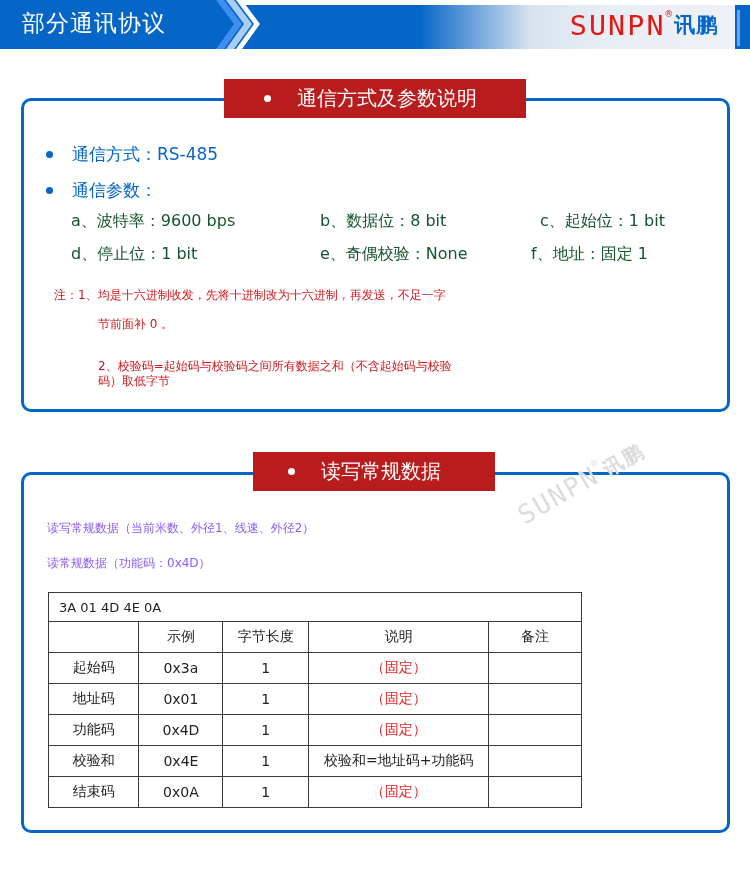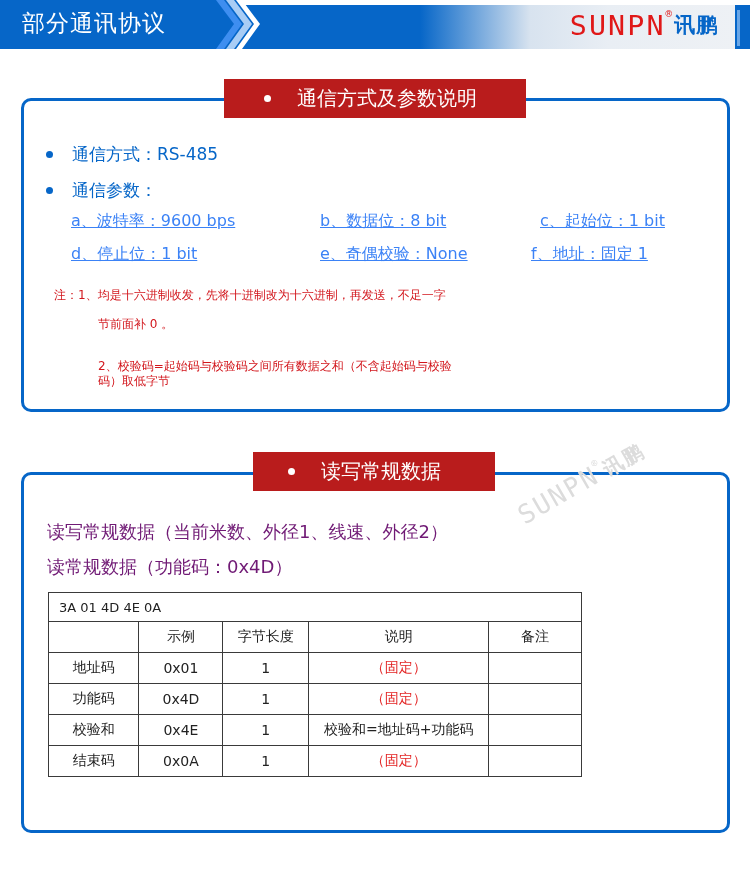--- a/index.html
+++ b/index.html
@@ -24,24 +24,24 @@
   
   .card { position: absolute; left: 21px; width: 709px; border: 3px solid #0666c8; border-radius: 10px; background: #fff; }
   .card1 { top: 98px; height: 314px; }
   .card2 { top: 472px; height: 361px; }
   .card-tab { position: absolute; height: 39px; background: #b91c1c; color: #fff; font-size: 20px; display: flex; align-items: center; }
   .card-tab .dot { width: 7px; height: 7px; border-radius: 50%; background: #fff; margin-right: 26px; }
   .tab1 { left: 224px; top: 79px; width: 302px; padding-left: 40px; }
   .tab2 { left: 253px; top: 452px; width: 242px; padding-left: 35px; }
   .bullet-line { position: absolute; left: 46px; display: flex; align-items: center; font-size: 17px; color: #0666c8; }
   .bullet-line .bdot { width: 7px; height: 7px; border-radius: 50%; background: #0666c8; margin-right: 19px; }
-  .param { position: absolute; font-size: 16px; color: #3b82f6; white-space: nowrap; text-decoration: underline; }
+  .param { position: absolute; font-size: 16px; color: #14532d; white-space: nowrap; }
   .note { position: absolute; font-size: 12px; color: #d2161c; white-space: nowrap; line-height: 22px; }
 
-  .sub-line { position: absolute; left: 47px; font-size: 18px; color: #701a75; white-space: nowrap; }
+  .sub-line { position: absolute; left: 47px; font-size: 12px; color: #8b5cf6; white-space: nowrap; }
 
   
   .watermark { position: absolute; left: 528px; top: 500px; transform: rotate(-30deg); transform-origin: left bottom;
     color: #dcdcdc; font-family: "DejaVu Sans Mono", monospace; font-size: 26px; letter-spacing: 2px; white-space: nowrap; }
   .watermark .wm-cn { font-family: "DejaVu Sans", sans-serif; font-weight: bold; font-size: 20px; }
 
   
   table.proto { position: absolute; left: 48px; top: 592px; width: 534px; border-collapse: collapse;
     font-family: "DejaVu Sans", "Liberation Sans", sans-serif; font-size: 14px; color: #222; }
   table.proto td { border: 1px solid #3a3a3a; height: 31px; text-align: center; vertical-align: middle; padding: 0; }
@@ -123,20 +123,27 @@
     <td class="frame" colspan="5">3A 01 4D 4E 0A</td>
   </tr>
   <tr>
     <td></td>
     <td>示例</td>
     <td>字节长度</td>
     <td>说明</td>
     <td>备注</td>
   </tr>
   <tr>
+    <td>起始码</td>
+    <td>0x3a</td>
+    <td>1</td>
+    <td class="red">（固定）</td>
+    <td></td>
+  </tr>
+  <tr>
     <td>地址码</td>
     <td>0x01</td>
     <td>1</td>
     <td class="red">（固定）</td>
     <td></td>
   </tr>
   <tr>
     <td>功能码</td>
     <td>0x4D</td>
     <td>1</td>

